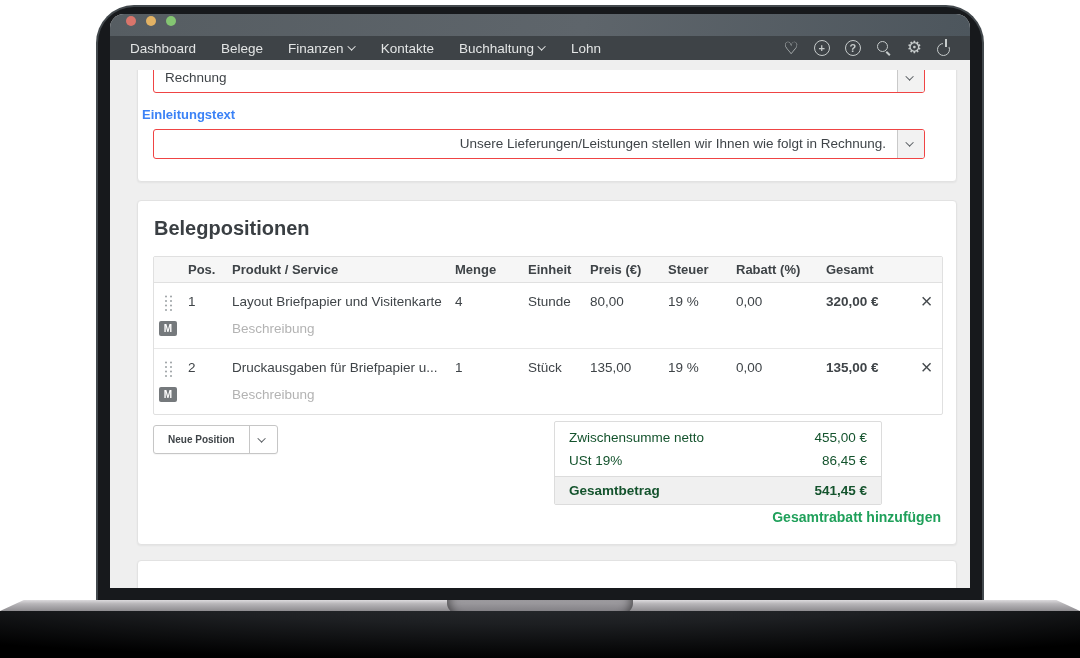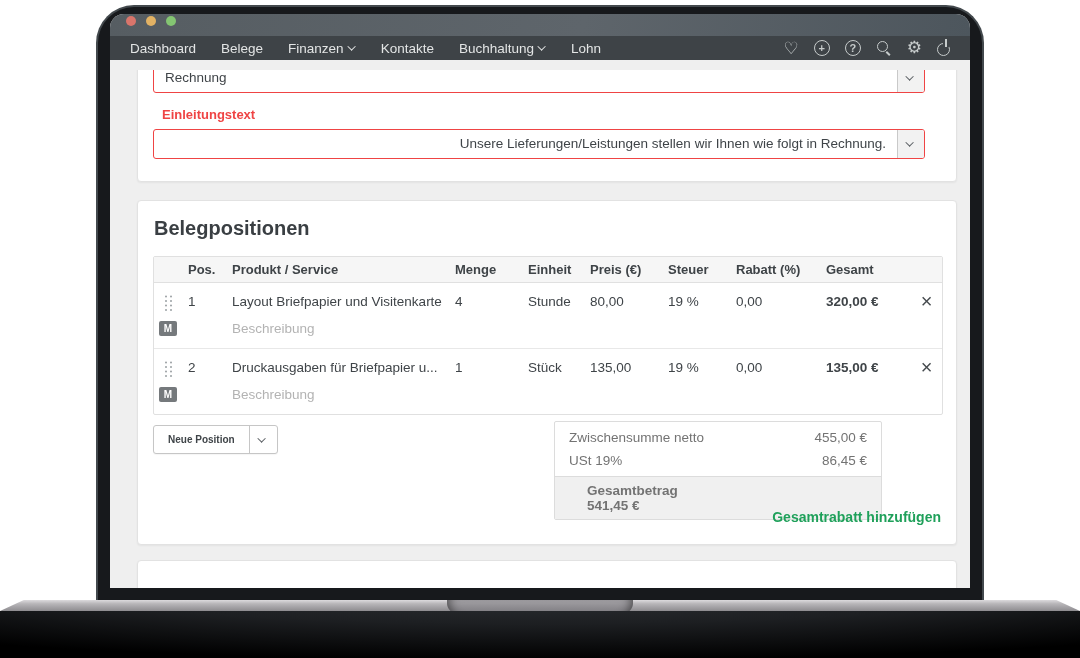--- a/index.html
+++ b/index.html
@@ -56,21 +56,21 @@
 
   
   .content{ position:absolute; left:0; top:56px; width:860px; height:518px;
     background:#efefef; overflow:hidden; }
   .card{ position:absolute; left:27px; width:820px; background:#fff;
     border:1px solid #e2e2e2; border-radius:4px; box-shadow:0 1px 2px rgba(0,0,0,.05); }
   .card-top{ top:-22px; height:134px; }
   .card-positions{ top:130px; height:345px; }
   .card-bottom{ top:490px; height:60px; }
 
-  .field-label{ position:absolute; left:24px; font-size:13px; font-weight:bold; color:#ef4444; }
+  .field-label{ position:absolute; left:4px; font-size:13px; font-weight:bold; color:#3b82f6; }
   .select{ position:absolute; left:15px; width:772px; height:30px; background:#fff;
     border:1px solid #ef4444; border-radius:3px; display:flex; cursor:pointer; }
   .select-value{ flex:1; font-size:13.5px; color:#3f4448; line-height:28px; padding:0 11px;
     overflow:hidden; white-space:nowrap; }
   .select-arrow{ width:27px; background:#f2f2f2; border-left:1px solid #c9c9c9;
     border-radius:0 2px 2px 0; display:flex; align-items:center; justify-content:center;
     color:#5a5f63; }
 
   .section-title{ position:absolute; left:16px; top:16px; font-size:20px; font-weight:bold;
     color:#3a3f43; }
@@ -108,26 +108,26 @@
   .btn-new{ position:absolute; left:15px; top:224px; height:29px; display:flex;
     background:#fff; border:1px solid #c6c6c6; border-radius:3px; cursor:pointer;
     box-shadow:0 1px 1px rgba(0,0,0,.04); }
   .btn-new-label{ padding:0 14px; font-size:10px; font-weight:bold; color:#3f4448;
     line-height:27px; }
   .btn-new-arrow{ width:28px; border-left:1px solid #c6c6c6; display:flex;
     align-items:center; justify-content:center; color:#5a5f63; }
 
   
   .summary{ position:absolute; left:416px; top:220px; width:328px; background:#fff;
-    border:1px solid #dcdcdc; border-radius:2px; font-size:13.5px; color:#737373; }
+    border:1px solid #dcdcdc; border-radius:2px; font-size:13.5px; color:#14532d; }
   .sum-row{ display:flex; justify-content:space-between; padding:4px 14px; }
   .sum-row:first-child{ padding-top:8px; }
   .sum-row:nth-child(2){ padding-bottom:8px; }
-  .sum-total{ display:flex; justify-content:space-between; padding:6px 32px;
-    background:#f0f0f0; border-top:1px solid #dcdcdc; font-weight:bold;flex-direction:column; }
+  .sum-total{ display:flex; justify-content:space-between; padding:6px 14px;
+    background:#f0f0f0; border-top:1px solid #dcdcdc; font-weight:bold; }
   .discount-link{ position:absolute; right:15px; top:308px; font-size:14px;
     font-weight:bold; color:#1fa05a; cursor:pointer; }
 </style>
 </head>
 <body>
 
 <div class="laptop-screen"></div>
 <div class="hinge-bar"></div>
 <div class="hinge-notch"></div>
 <div class="laptop-base"></div>

